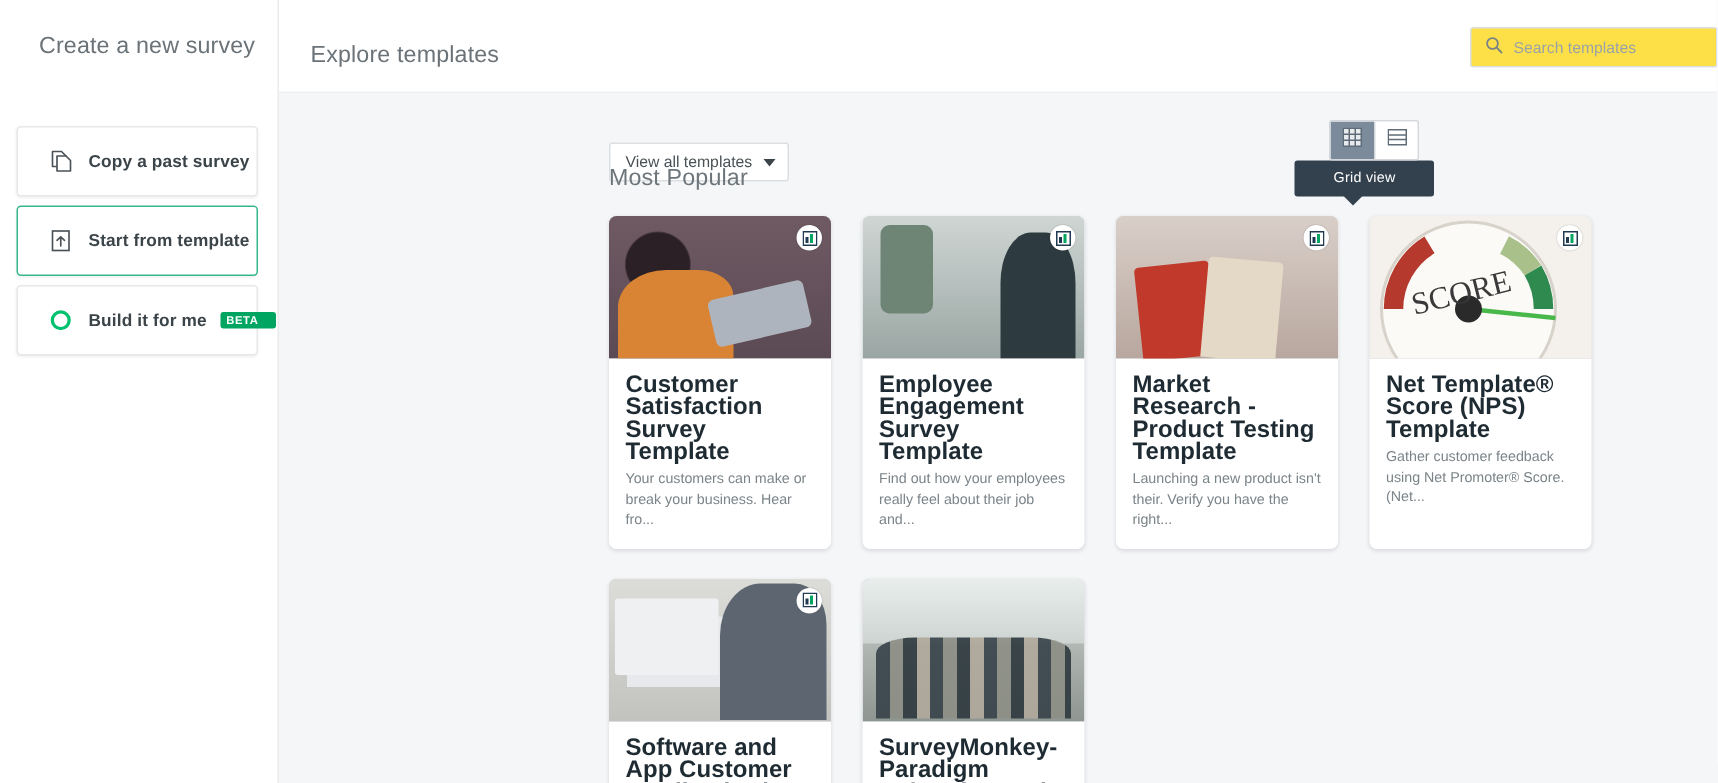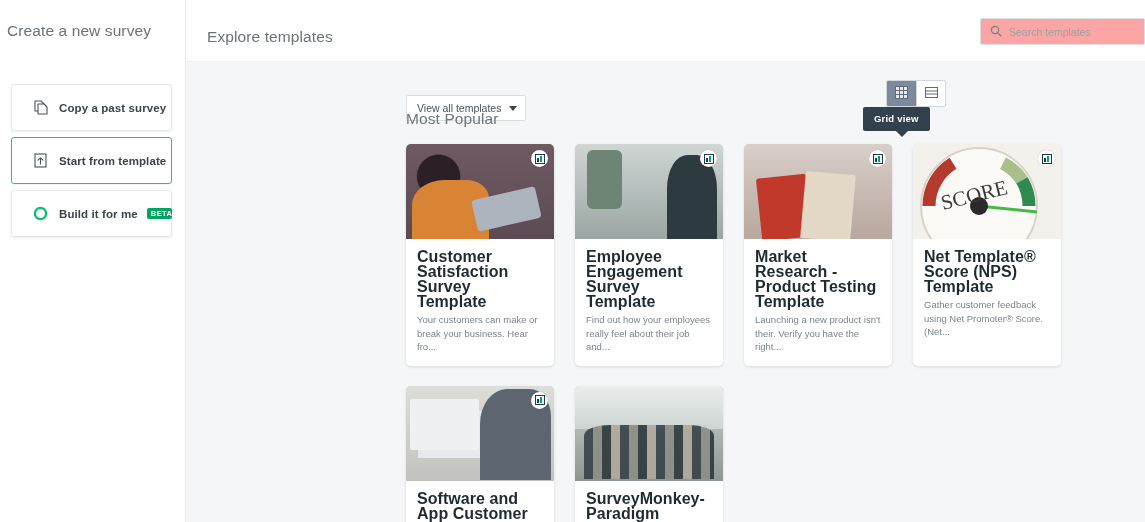--- a/index.html
+++ b/index.html
@@ -27,21 +27,21 @@
     height: 522px;
     background: #ffffff;
     border-right: 1px solid #e8eaec;
     position: relative;
   }
 
   .sidebar-title {
     font-size: 15.5px;
     color: #6b7378;
     font-weight: 400;
-    padding: 22px 0 0 7px;
+    padding: 22px 0 0 26px;
     letter-spacing: .1px;
   }
 
   .sidebar-list {
     margin-top: 44px;
     padding: 0 13px 0 11px;
   }
 
   .side-card {
     position: relative;
@@ -79,21 +79,21 @@
     letter-spacing: .1px;
     white-space: nowrap;
   }
 
   .beta-badge {
     background: #00a562;
     color: #ffffff;
     font-size: 7.5px;
     font-weight: 700;
     letter-spacing: .4px;
-    padding: 2px 0 2px 4px;
+    padding: 2px 12px 2px 4px;
     border-radius: 2px;
     margin-left: 9px;
     line-height: 1;
   }
 
   
   .main {
     flex: 1;
     height: 522px;
     position: relative;
@@ -118,21 +118,21 @@
     letter-spacing: .1px;
   }
 
   .search-wrap {
     position: absolute;
     right: 0px;
     top: 18px;
     width: 165px;
     height: 27px;
     border: 1px solid #dcdfe2;
-    background: #fca5a5;
+    background: #fde047;
     border-radius: 2px;
     display: flex;
     align-items: center;
     padding-left: 9px;
   }
   .search-icon { flex: 0 0 auto; margin-right: 7px; display:block; }
   .search-input {
     border: none;
     outline: none;
     font-family: "Liberation Sans", sans-serif;
@@ -198,23 +198,23 @@
   .vt-btn.active { background: #7c8b9c; }
   .vt-btn + .vt-btn { border-left: 1px solid #d3d7db; }
 
   .tooltip {
     position: absolute;
     left: 677px;
     top: 45px;
     background: #33414f;
     color: #ffffff;
     font-size: 9.5px;
-    font-weight: 700;
+    font-weight: 400;
     letter-spacing: .2px;
-    padding: 6px 11px 7px;
+    padding: 6px 26px 7px;
     border-radius: 2px;
     white-space: nowrap;
   }
   .tooltip::after {
     content: "";
     position: absolute;
     bottom: -6px;
     left: 32px;
     width: 0; height: 0;
     border-left: 7px solid transparent;

